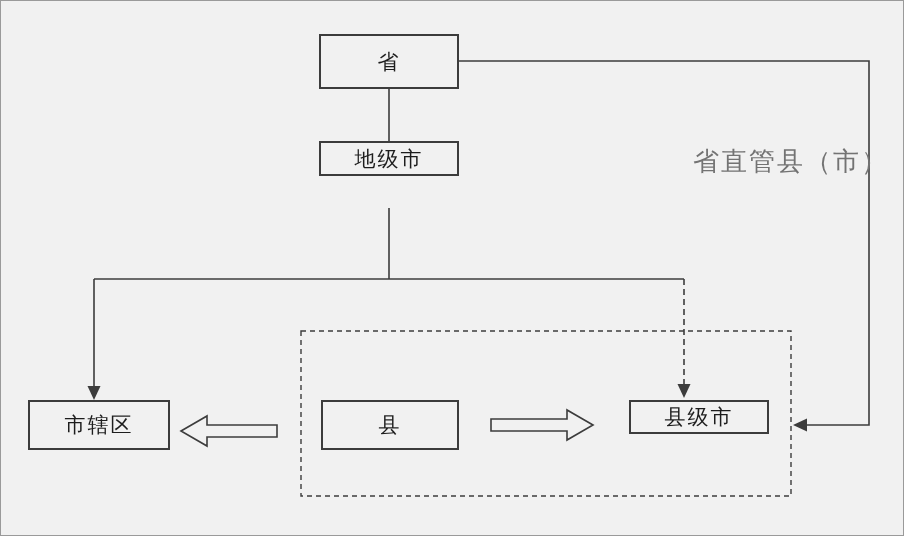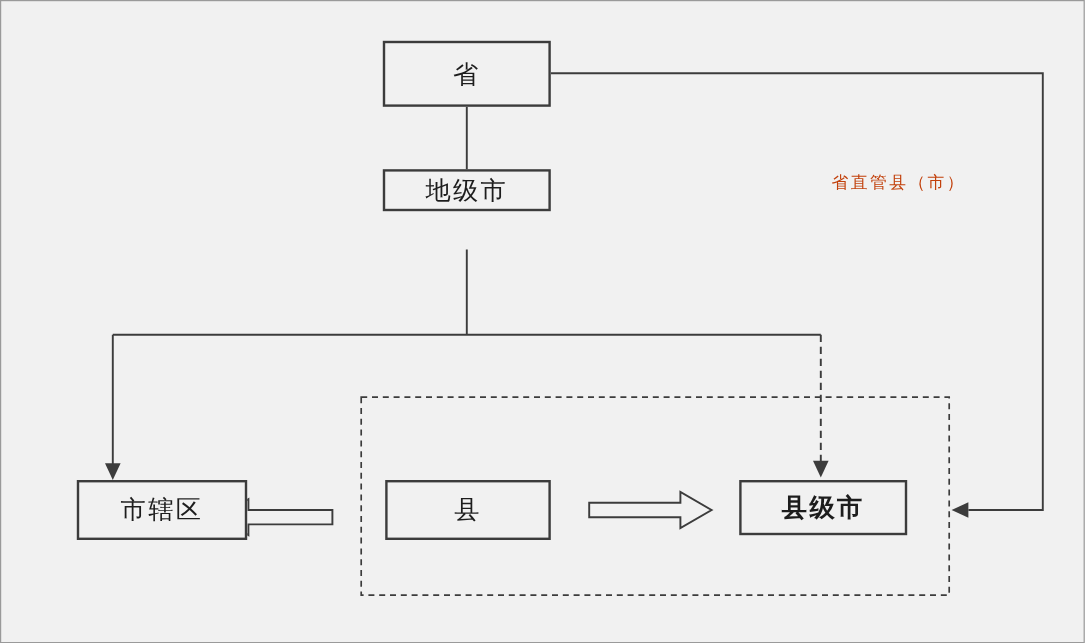--- a/index.html
+++ b/index.html
@@ -22,23 +22,23 @@
     position:absolute;
     box-sizing:border-box;
     border:2px solid #3c3c3c;
     background:#f1f1f1;
     display:flex;align-items:center;justify-content:center;
     font-size:21px;color:#1d1d1d;
     letter-spacing:2px;
   }
   .edge-label{
     position:absolute;
-    font-size:14px;color:#c2410c;
+    font-size:26px;color:#737373;
     letter-spacing:2px;
-    text-align:left;
+    text-align:center;
     white-space:nowrap;
   }
 </style>
 </head>
 <body>
 
 <div class="canvas">
 
   <svg class="connectors" viewBox="0 0 904 536" xmlns="http://www.w3.org/2000/svg">
 
@@ -75,29 +75,29 @@
   </svg>
 
   <div class="node" style="left:318px;top:33px;width:140px;height:55px;">
     <span>省</span>
   </div>
 
   <div class="node" style="left:318px;top:140px;width:140px;height:35px;">
     <span>地级市</span>
   </div>
 
-  <div class="node" style="left:27px;top:399px;width:142px;height:50px;margin-left:36px;">
+  <div class="node" style="left:27px;top:399px;width:142px;height:50px;">
     <span>市辖区</span>
   </div>
 
   <div class="node" style="left:320px;top:399px;width:138px;height:50px;">
     <span>县</span>
   </div>
 
-  <div class="node" style="left:615px;top:399px;width:140px;height:46px;font-weight:bold;">
+  <div class="node" style="left:628px;top:399px;width:140px;height:34px;">
     <span>县级市</span>
   </div>
 
 
 
   <div class="edge-label" style="left:692px;top:143px;width:180px;">省直管县（市）</div>
 
 </div>
 
 </body></html>

